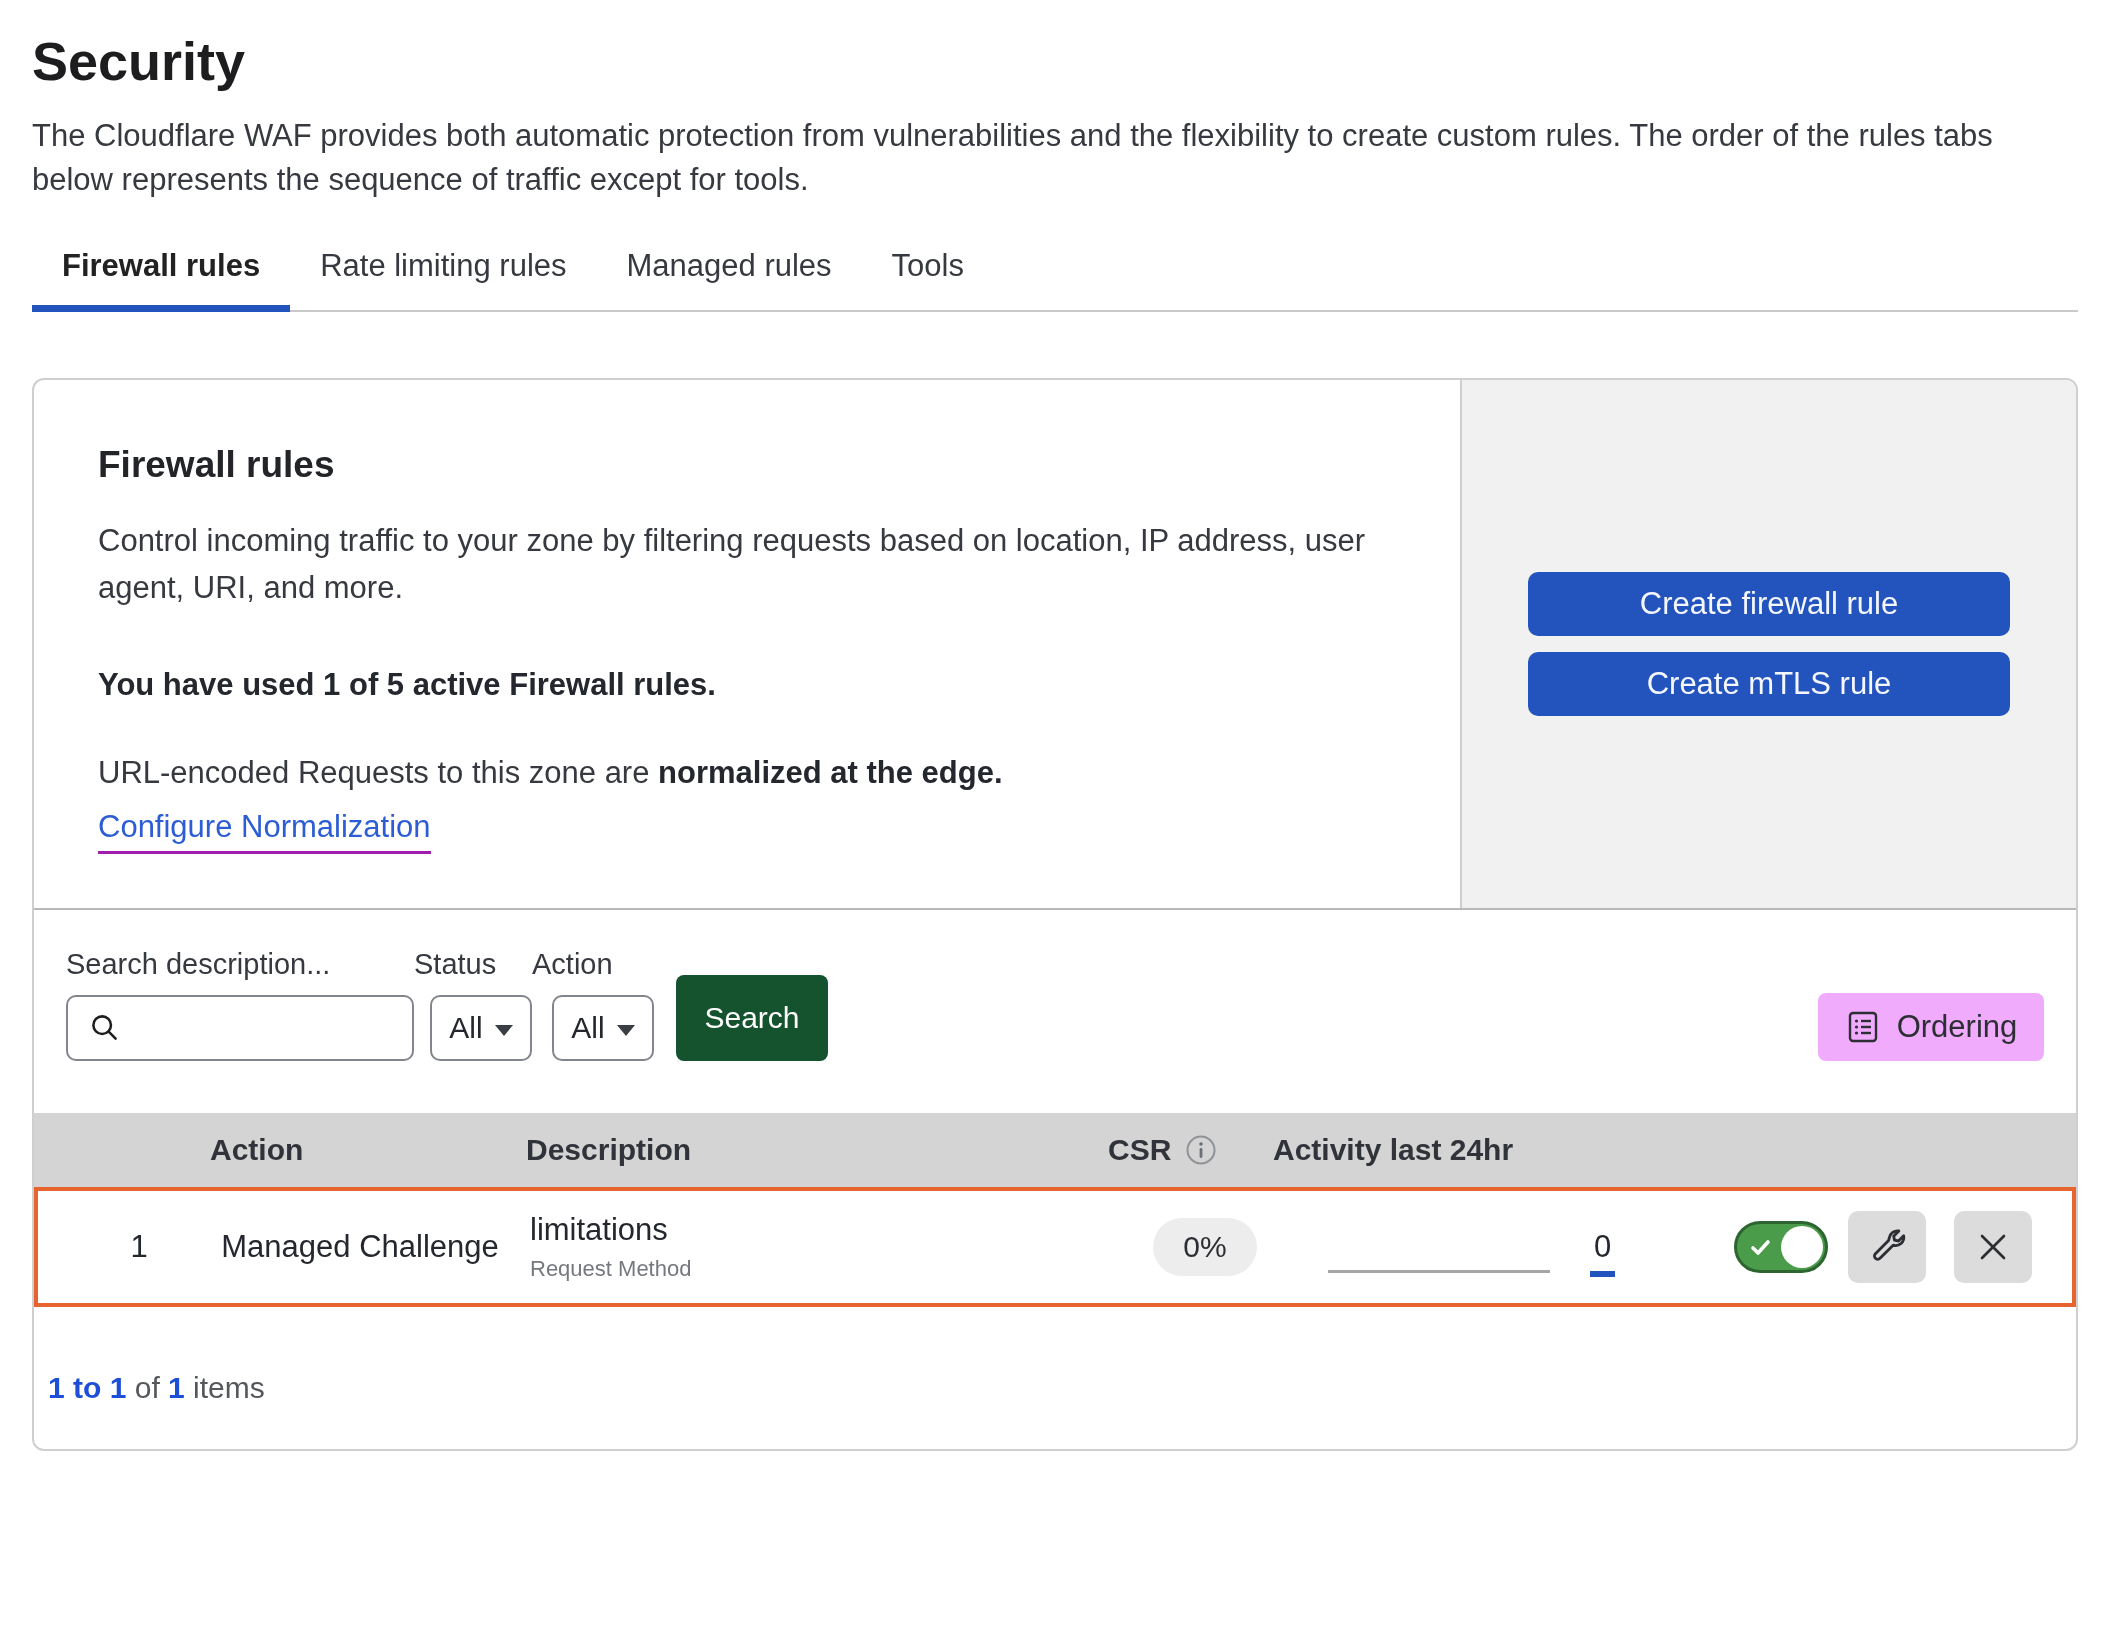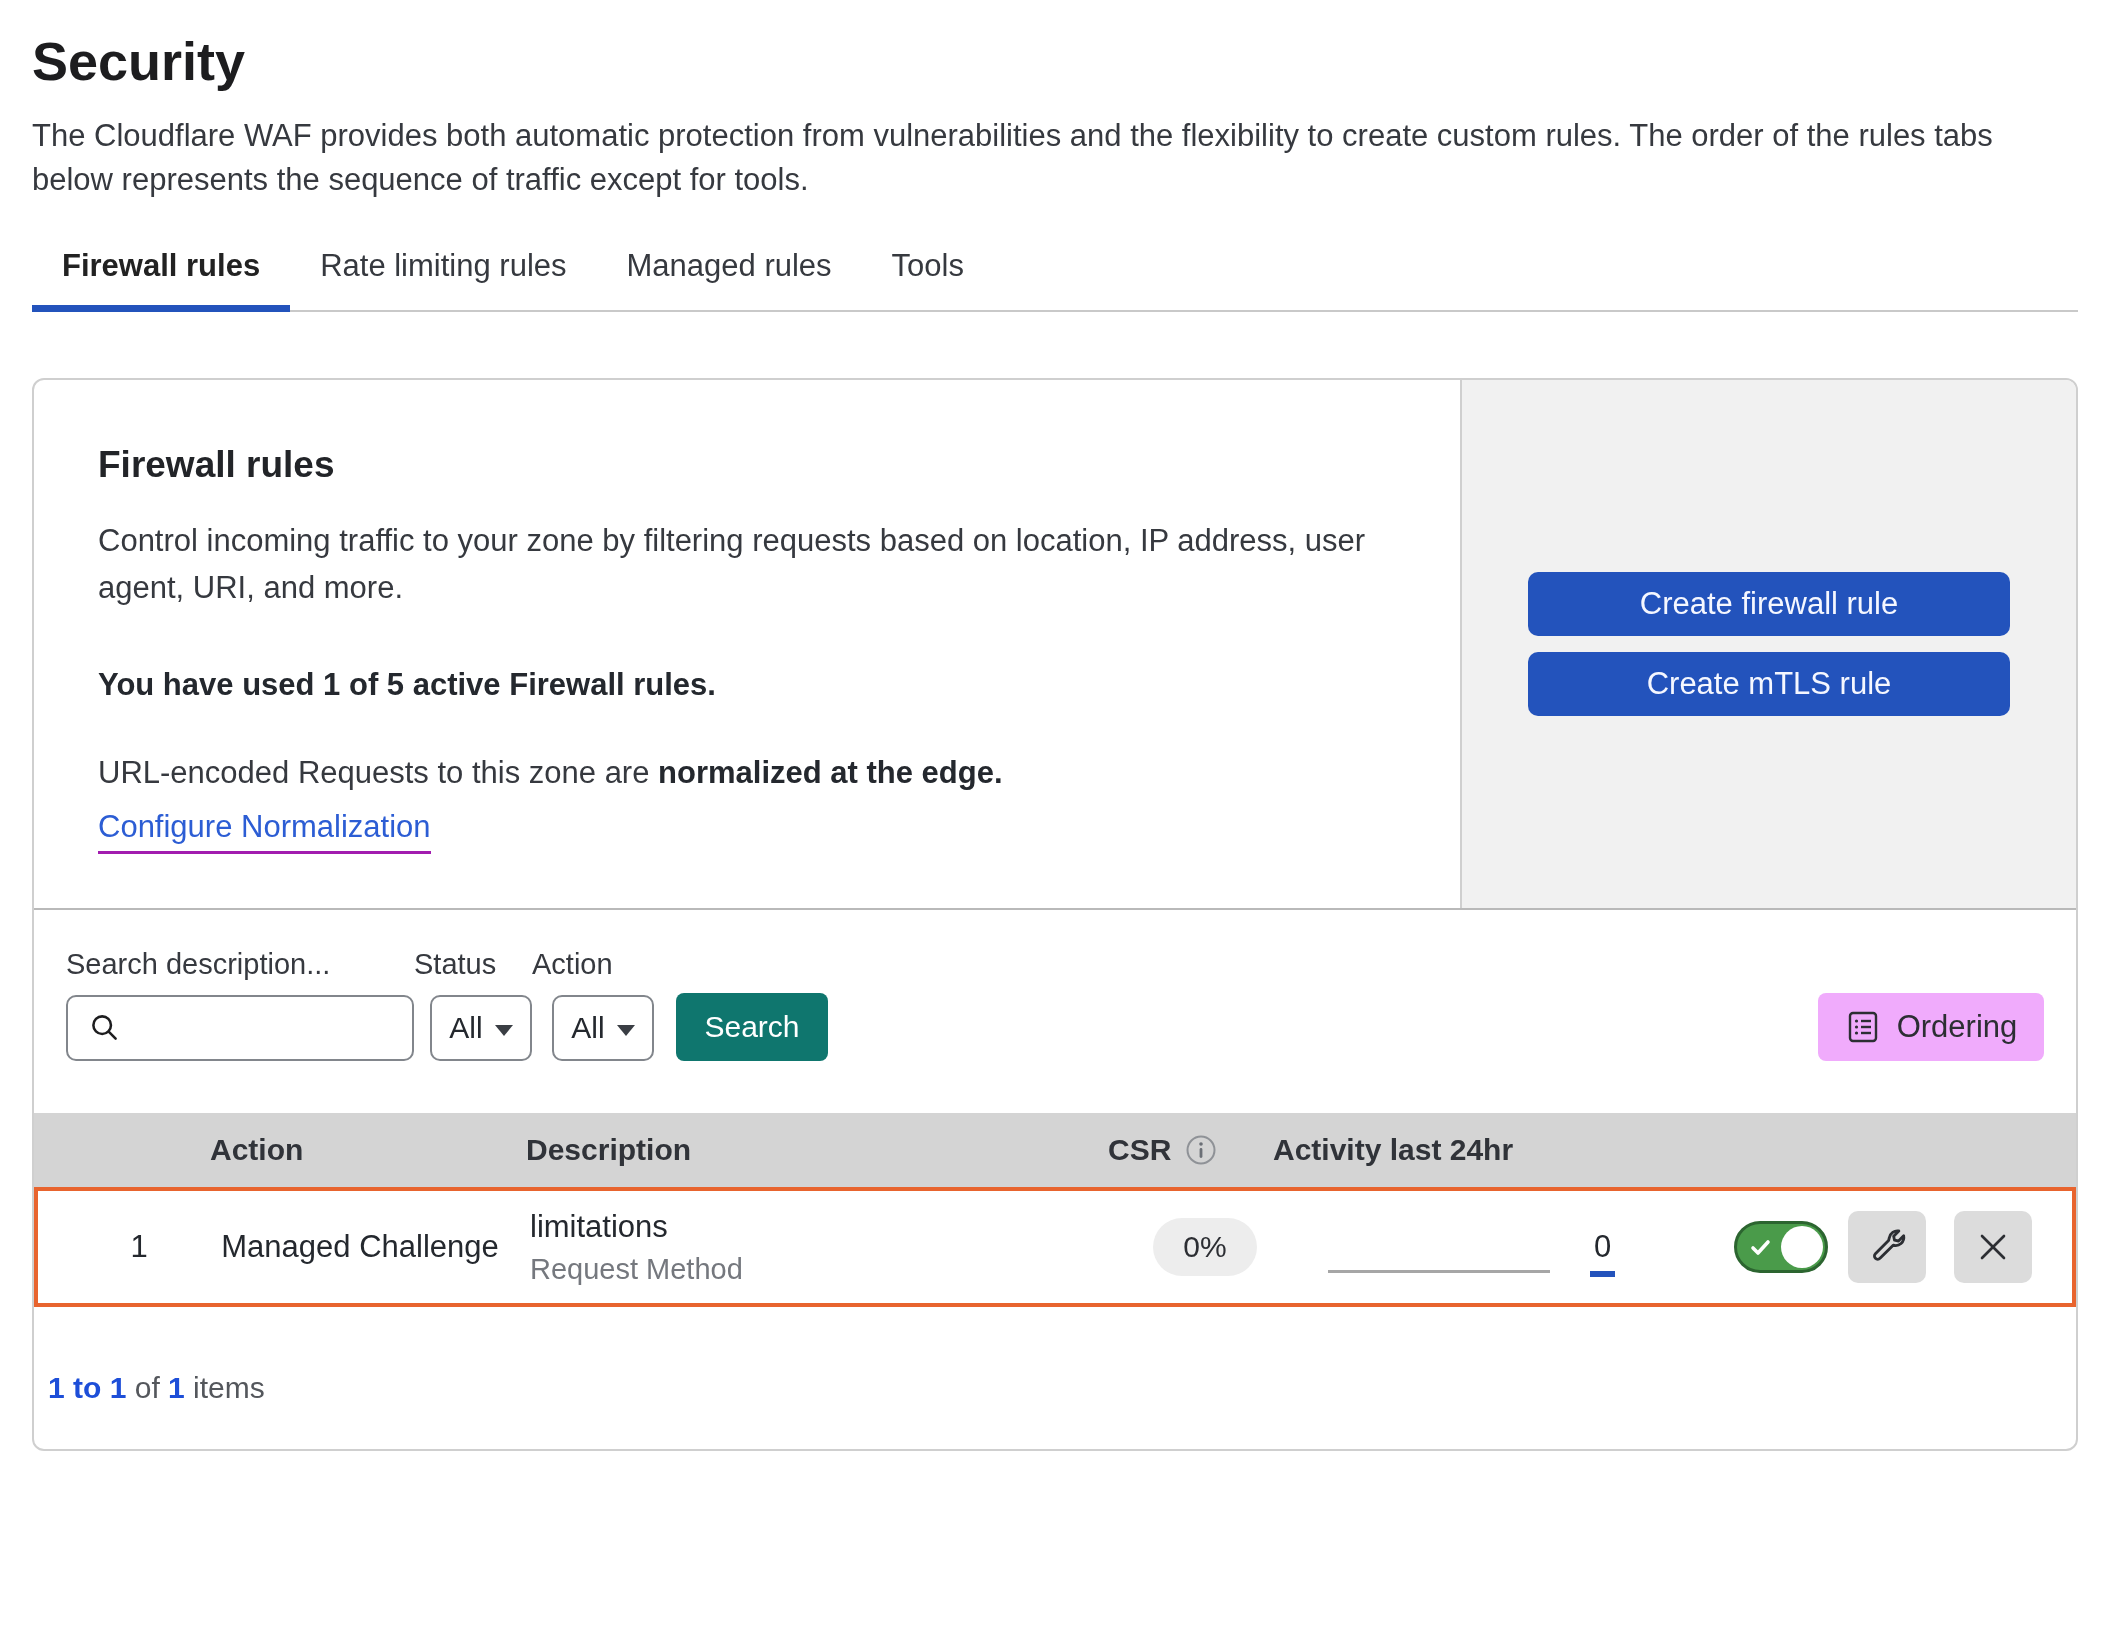--- a/index.html
+++ b/index.html
@@ -58,21 +58,21 @@
   }
   .searchbox input { border: none; outline: none; flex: 1; height: 100%; font-size: 29px; font-family: inherit; background: transparent; min-width: 0; }
   .dropdown {
     height: 66px; border: 2px solid #82868c; border-radius: 10px; background: #fff;
     display: flex; align-items: center; justify-content: center; gap: 12px; font-size: 30px; color: #24282e; cursor: pointer;
   }
   .dd-status { width: 102px; margin-left: 16px; }
   .dd-action { width: 102px; margin-left: 20px; }
   .chevron { width: 0; height: 0; border-left: 9px solid transparent; border-right: 9px solid transparent; border-top: 11px solid #3a3e44; margin-top: 4px; }
   .search-btn {
-    margin-left: 22px; width: 152px; height: 68px; background: #0f766e; color: #fff; border: none; border-radius: 8px;
+    margin-left: 22px; width: 152px; height: 86px; background: #14532d; color: #fff; border: none; border-radius: 8px;
     font-size: 30px; font-family: inherit; cursor: pointer;
   }
   .ordering-btn {
     margin-left: auto; width: 226px; height: 68px; background: #f0abfc; border: none; border-radius: 8px;
     display: flex; align-items: center; justify-content: center; gap: 16px;
     font-size: 31px; color: #2c2e33; font-family: inherit; cursor: pointer;
   }
 
   
   .thead { position: relative; height: 74px; background: #d4d4d4; }
@@ -80,21 +80,21 @@
   .th-action   { left: 176px; }
   .th-desc     { left: 492px; }
   .th-csr      { left: 1074px; display: flex; align-items: center; gap: 14px; text-align: right; }
   .th-activity { left: 1239px; }
 
   .trow { display: flex; align-items: center; height: 120px; border: 4px solid #e8642e; background: #fff; }
   .r-num { width: 152px; padding-left: 50px; text-align: center; font-size: 31px; color: #24282e; }
   .r-action { width: 340px; text-align: center; font-size: 31px; color: #24282e; }
   .r-desc { width: 560px; }
   .r-desc .d1 { font-size: 31px; color: #24282e; }
-  .r-desc .d2 { font-size: 29px; color: #75787e; margin-top: 8px; }
+  .r-desc .d2 { font-size: 22px; color: #75787e; margin-top: 8px; }
   .r-csr { width: 230px; text-align: center; }
   .csr-pill { display: inline-block; background: #ededed; border-radius: 34px; padding: 12px 30px; font-size: 30px; color: #2c2e33; }
   .r-activity { flex: 1; display: flex; align-items: flex-end; height: 100%; padding: 0 0 26px 8px; }
   .sparkline { width: 222px; height: 3px; background: #a6a6a6; margin-bottom: 4px; }
   .act-count { margin-left: 40px; font-size: 31px; color: #24282e; border-bottom: 6px solid #2353bc; padding: 0 4px 6px 4px; cursor: pointer; }
   .r-controls { width: 348px; display: flex; align-items: center; justify-content: flex-end; padding-right: 40px; }
 
   .toggle { width: 94px; height: 52px; border-radius: 28px; background: #4a9b4a; border: 3px solid #2c6530; position: relative; cursor: pointer; flex-shrink: 0; }
   .toggle .knob { position: absolute; top: 2px; right: 2px; width: 42px; height: 42px; border-radius: 50%; background: #fff; }
   .toggle .tick { position: absolute; left: 12px; top: 12px; }

